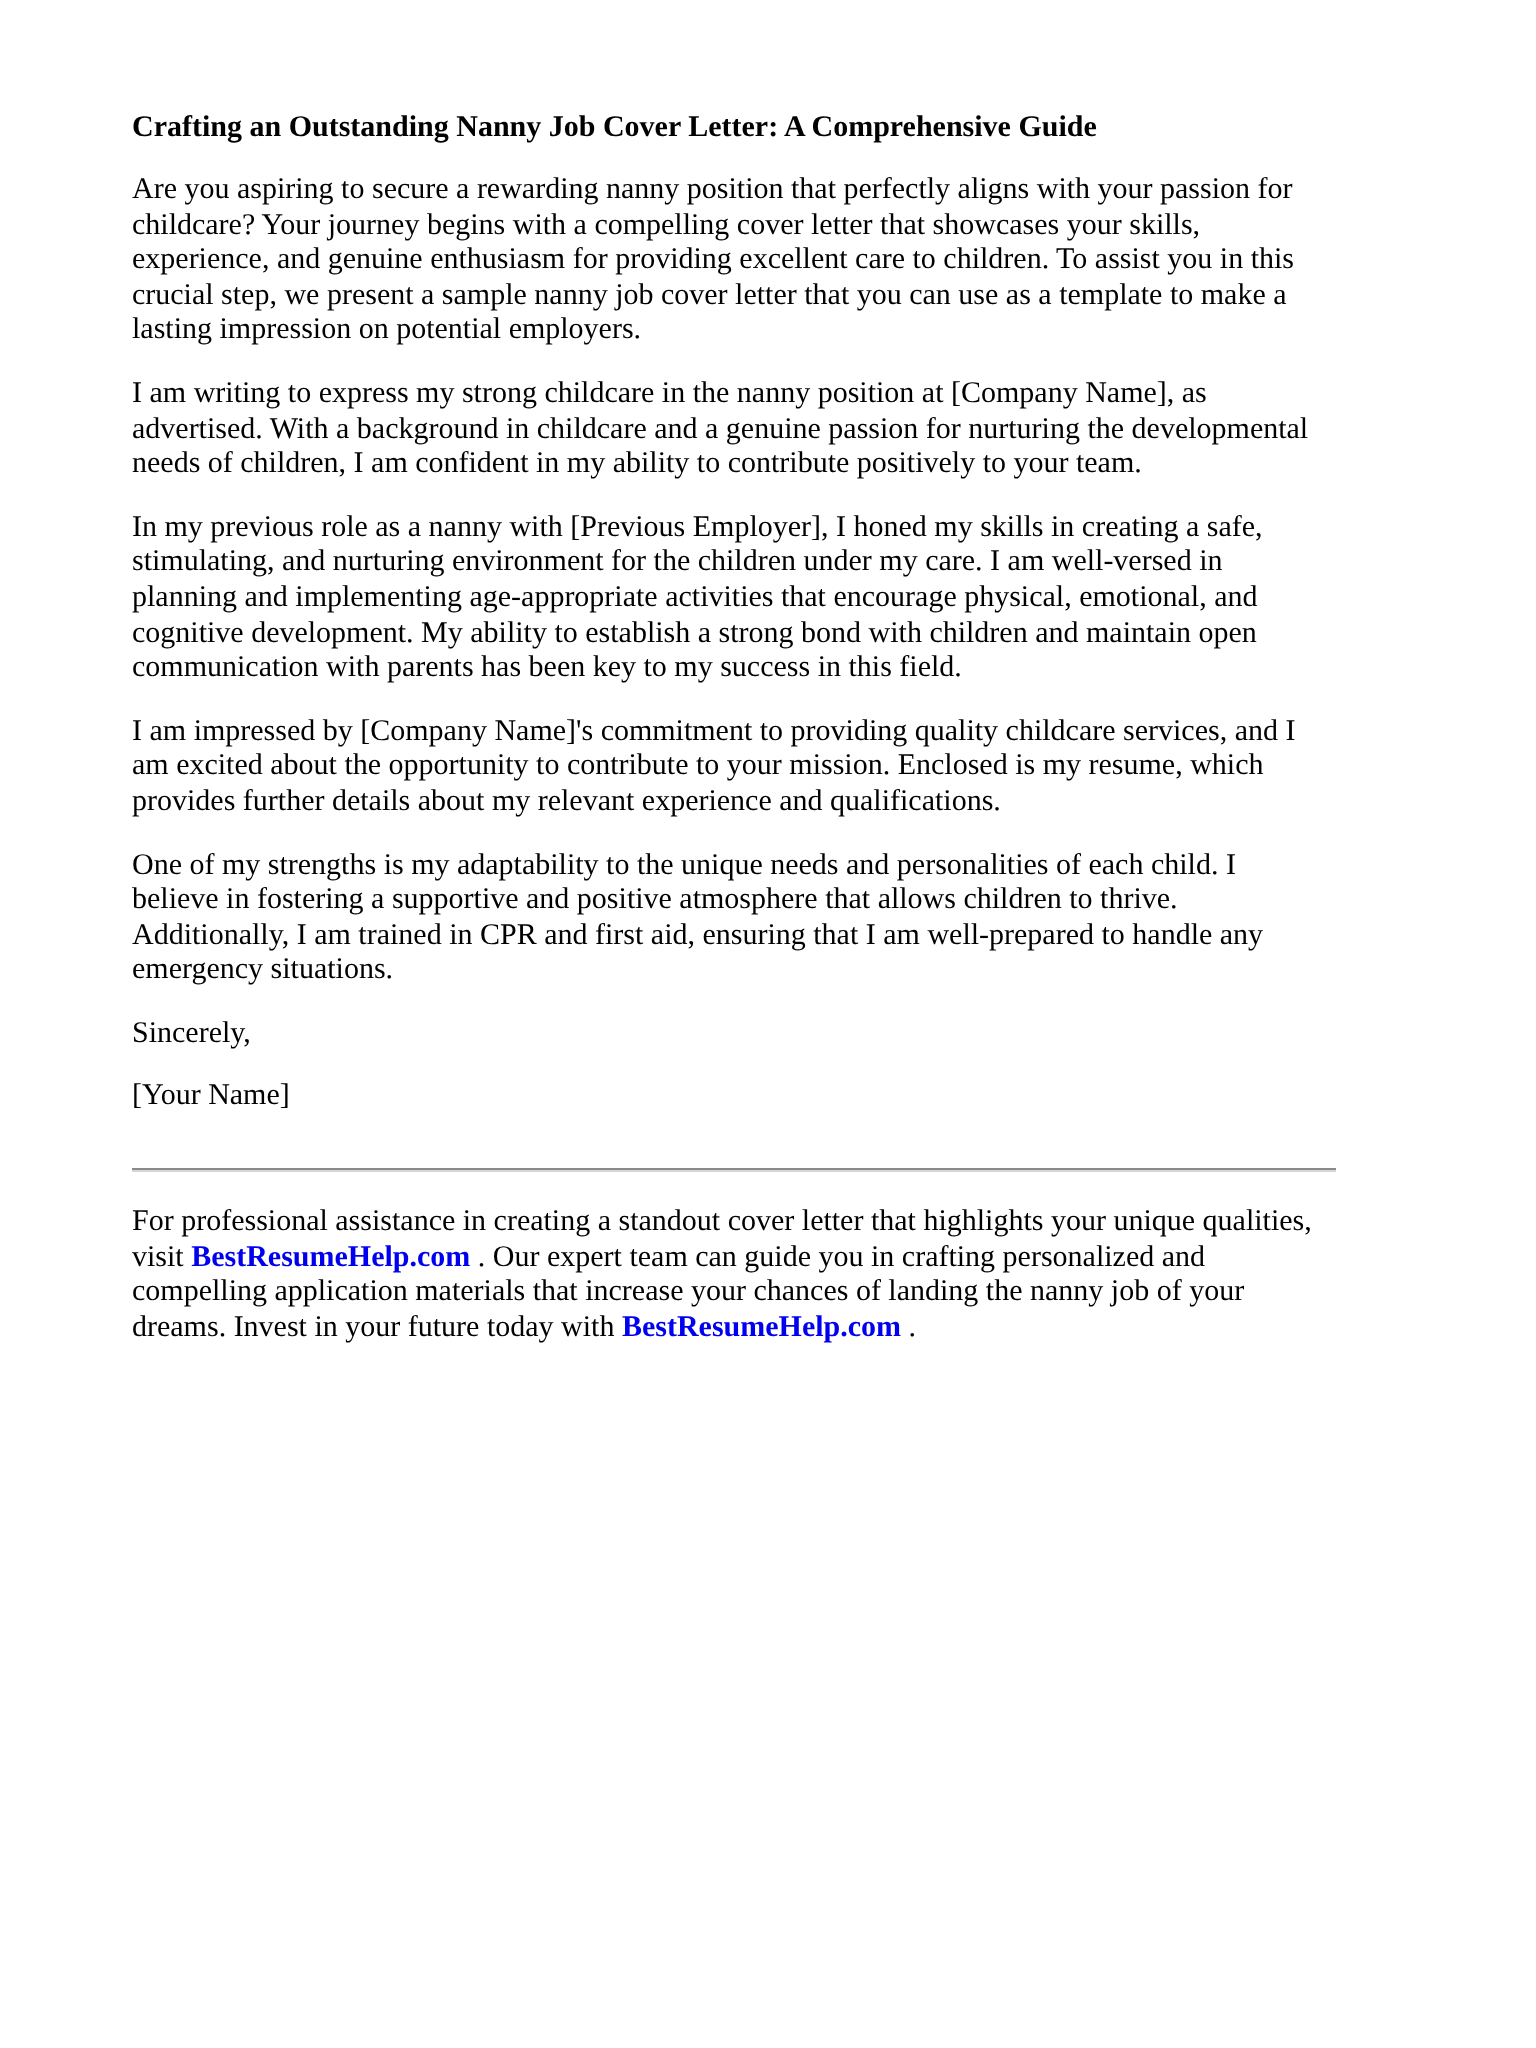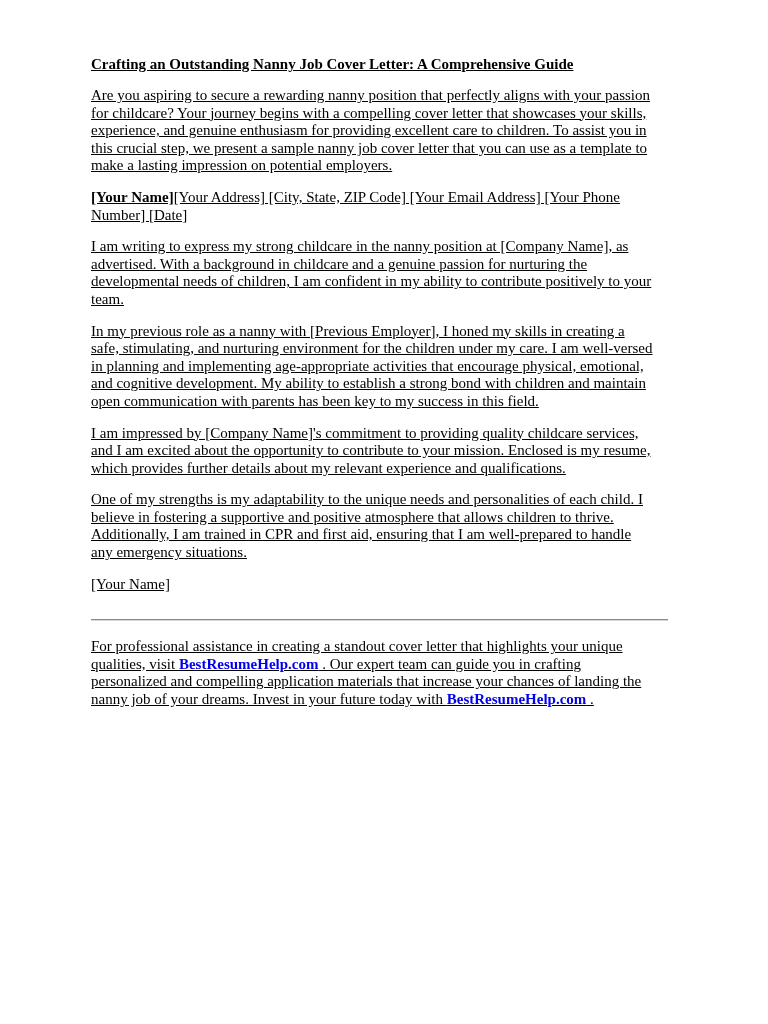--- a/index.html
+++ b/index.html
@@ -6,27 +6,26 @@
     margin: 0;
     padding: 0;
     background: #ffffff;
   }
   .page {
     position: relative;
     width: 712px;
     height: 1024px;
     background: #ffffff;
     box-sizing: border-box;
-    padding: 55px 44px 0 91px;
+    padding: 55px 44px 0 66px;
     font-family: "Liberation Serif", "DejaVu Serif", serif;
     font-size: 15px;
     line-height: 17.6px;
     color: #000000;
     overflow: hidden;
-    text-decoration: underline;
   }
   h1.doc-title {
     font-size: 15px;
     line-height: 18px;
     font-weight: bold;
     margin: 0 0 14px 0;
   }
   .page p {
     margin: 0 12px 14px 0;
   }
@@ -48,31 +47,31 @@
 </style>
 </head>
 <body>
 
 <div class="page">
 
   <h1 class="doc-title">Crafting an Outstanding Nanny Job Cover Letter: A Comprehensive Guide</h1>
 
   <p>Are you aspiring to secure a rewarding nanny position that perfectly aligns with your passion for childcare? Your journey begins with a compelling cover letter that showcases your skills, experience, and genuine enthusiasm for providing excellent care to children. To assist you in this crucial step, we present a sample nanny job cover letter that you can use as a template to make a lasting impression on potential employers.</p>
 
-  <p><span class="sender-name">[Your Name]</span><span>[Your Address] [City, State, ZIP Code] [Your Email Address] [Your Phone Number] [Date]</span></p>
 
 
 
   <div id="letter-body">
       <p>I am writing to express my strong childcare in the nanny position at [Company Name], as advertised. With a background in childcare and a genuine passion for nurturing the developmental needs of children, I am confident in my ability to contribute positively to your team.</p>
       <p>In my previous role as a nanny with [Previous Employer], I honed my skills in creating a safe, stimulating, and nurturing environment for the children under my care. I am well-versed in planning and implementing age-appropriate activities that encourage physical, emotional, and cognitive development. My ability to establish a strong bond with children and maintain open communication with parents has been key to my success in this field.</p>
       <p>I am impressed by [Company Name]'s commitment to providing quality childcare services, and I am excited about the opportunity to contribute to your mission. Enclosed is my resume, which provides further details about my relevant experience and qualifications.</p>
       <p>One of my strengths is my adaptability to the unique needs and personalities of each child. I believe in fostering a supportive and positive atmosphere that allows children to thrive. Additionally, I am trained in CPR and first aid, ensuring that I am well-prepared to handle any emergency situations.</p>
     </div>
 
+  <p>Sincerely,</p>
 
   <p>[Your Name]</p>
 
   <hr class="footer-divider">
 
   <p id="footer-paragraph"><span>For professional assistance in creating a standout cover letter that highlights your unique qualities, visit </span><a href="#" class="footer-link" style="color: rgb(0, 0, 238);">BestResumeHelp.com</a><span> . Our expert team can guide you in crafting personalized and compelling application materials that increase your chances of landing the nanny job of your dreams. Invest in your future today with </span><a href="#" class="footer-link" style="color: rgb(0, 0, 238);">BestResumeHelp.com</a><span> .</span></p>
 
 </div>
 
 </body></html>

